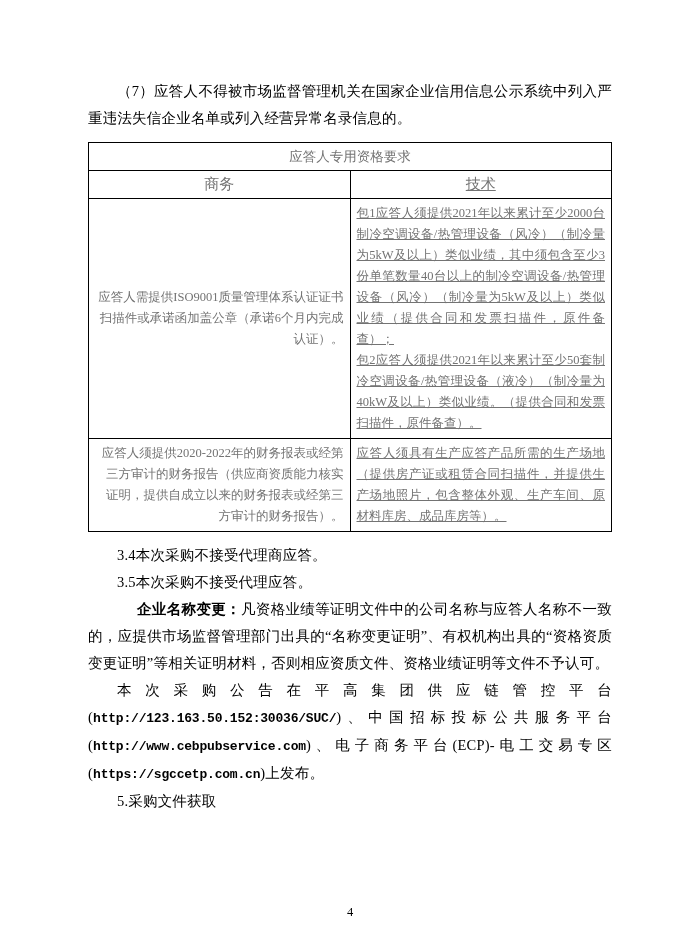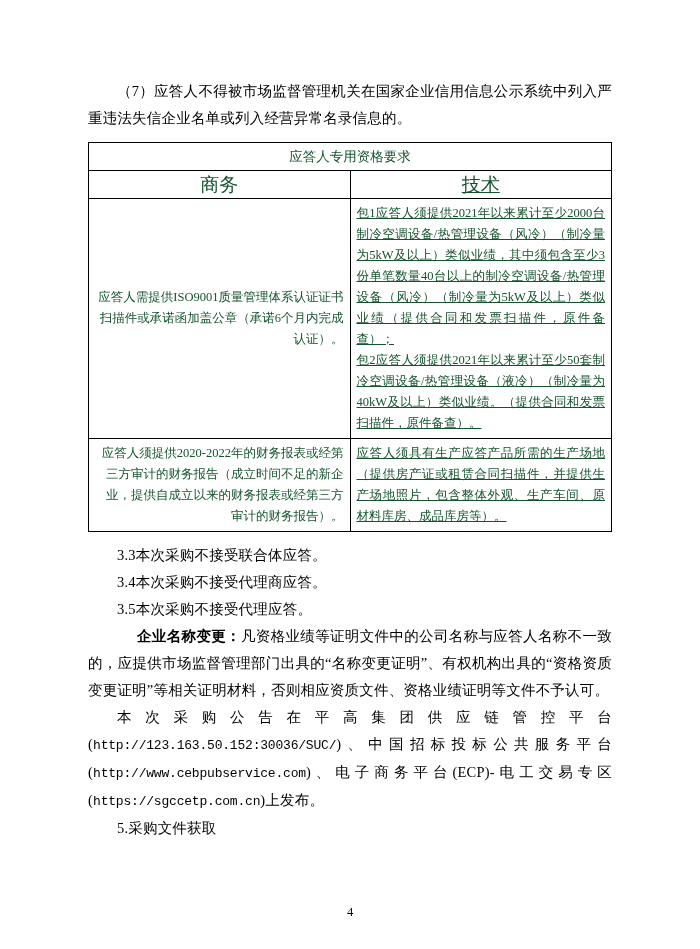--- a/index.html
+++ b/index.html
@@ -49,46 +49,47 @@
     margin-top: 10px;
     margin-bottom: 10px;
     table-layout: fixed;
   }
   table.req td, table.req th {
     border: 1px solid #000;
     padding: 4px 6px;
     font-size: 12.5px;
     line-height: 21px;
     vertical-align: middle;
-    color: #14532d;
+    color: #737373;
     font-weight: normal;
   }
   table.req .title-cell {
     text-align: center;
     font-size: 13.5px;
     padding: 3px 0;
   }
   table.req .head-cell {
     text-align: center;
-    font-size: 19px;
+    font-size: 15px;
     padding: 3px 0;
   }
   .col-a { width: 185px; }
   .col-b { width: 337px; text-decoration: underline; }
   td.center-cell {
     text-align: right;
   }
   td.just-cell {
     text-align: justify;
     text-justify: inter-ideograph;
   }
   .mono {
     font-family: "Liberation Mono", "DejaVu Sans Mono", monospace;
     font-size: 13px;
     letter-spacing: -0.2px;
+    font-weight: bold;
   }
   .pagenum {
     position: absolute;
     left: 0;
     right: 0;
     top: 905px;
     text-align: center;
     font-size: 12.5px;
     color: #000;
   }
@@ -109,27 +110,26 @@
       <tr>
         <td class="head-cell col-a">商务</td>
         <td class="head-cell col-b">技术</td>
       </tr>
       <tr>
         <td class="center-cell col-a">应答人需提供ISO9001质量管理体系认证证书扫描件或承诺函加盖公章（承诺6个月内完成认证）。</td>
         <td class="just-cell col-b" style="white-space: pre-line;">包1应答人须提供2021年以来累计至少2000台制冷空调设备/热管理设备（风冷）（制冷量为5kW及以上）类似业绩，其中须包含至少3份单笔数量40台以上的制冷空调设备/热管理设备（风冷）（制冷量为5kW及以上）类似业绩（提供合同和发票扫描件，原件备查）；
 包2应答人须提供2021年以来累计至少50套制冷空调设备/热管理设备（液冷）（制冷量为40kW及以上）类似业绩。（提供合同和发票扫描件，原件备查）。</td>
       </tr>
       <tr>
-        <td class="center-cell col-a">应答人须提供2020-2022年的财务报表或经第三方审计的财务报告（成立时间不足的新企业，提供自成立以来的财务报表或经第三方审计的财务报告）。</td>
+        <td class="center-cell col-a">应答人须提供2020-2022年的财务报表或经第三方审计的财务报告（供应商资质能力核实证明，提供自成立以来的财务报表或经第三方审计的财务报告）。</td>
         <td class="just-cell col-b">应答人须具有生产应答产品所需的生产场地（提供房产证或租赁合同扫描件，并提供生产场地照片，包含整体外观、生产车间、原材料库房、成品库房等）。</td>
       </tr>
     </tbody>
       </table>
 
-    <p class="para indent2">3.3本次采购不接受联合体应答。</p>
     <p class="para indent2">3.4本次采购不接受代理商应答。</p>
     <p class="para indent2">3.5本次采购不接受代理应答。</p>
 
     <p class="para indent2"><span class="bold">企业名称变更：</span><span>凡资格业绩等证明文件中的公司名称与应答人名称不一致的，应提供市场监督管理部门出具的“名称变更证明”、有权机构出具的“资格资质变更证明”等相关证明材料，否则相应资质文件、资格业绩证明等文件不予认可。</span></p>
 
     <p class="para indent2"><span>本次采购公告在平高集团供应链管控平台(</span><span class="mono">http://123.163.50.152:30036/SUC/</span><span>)、中国招标投标公共服务平台(</span><span class="mono">http://www.cebpubservice.com</span><span>)、电子商务平台(ECP)-电工交易专区(</span><span class="mono">https://sgccetp.com.cn</span><span>)上发布。</span></p>
 
     <p class="para indent2">5.采购文件获取</p>
   </div>
 

